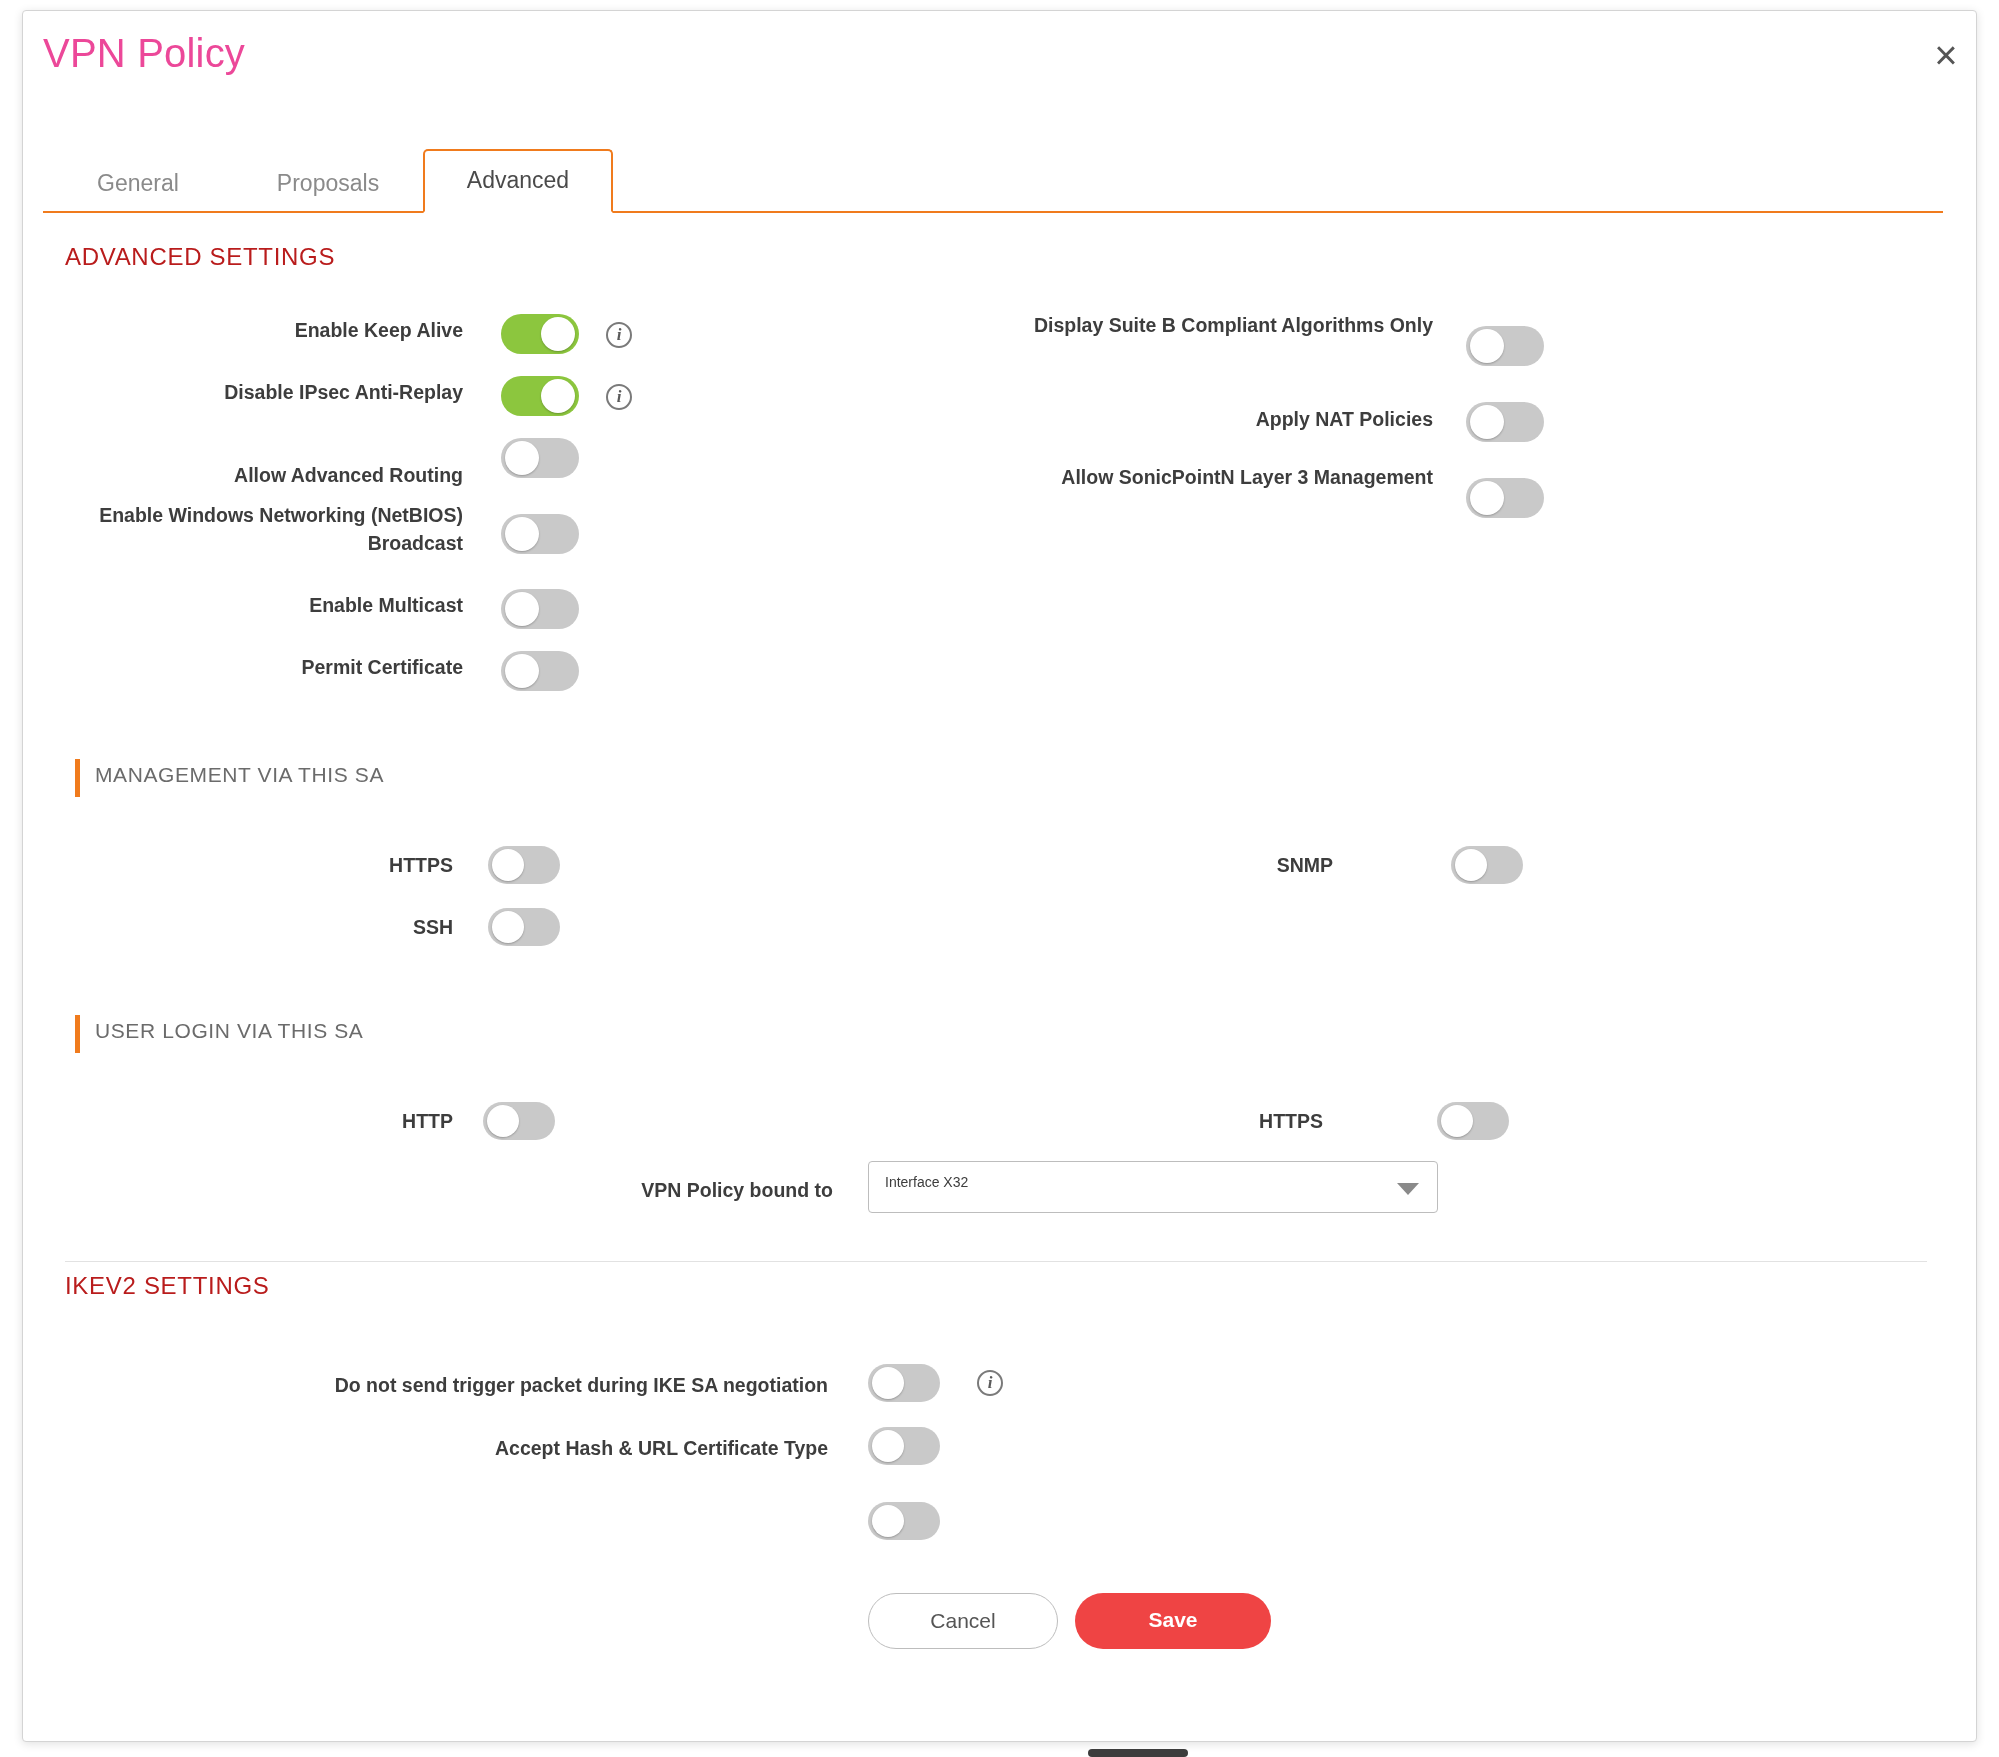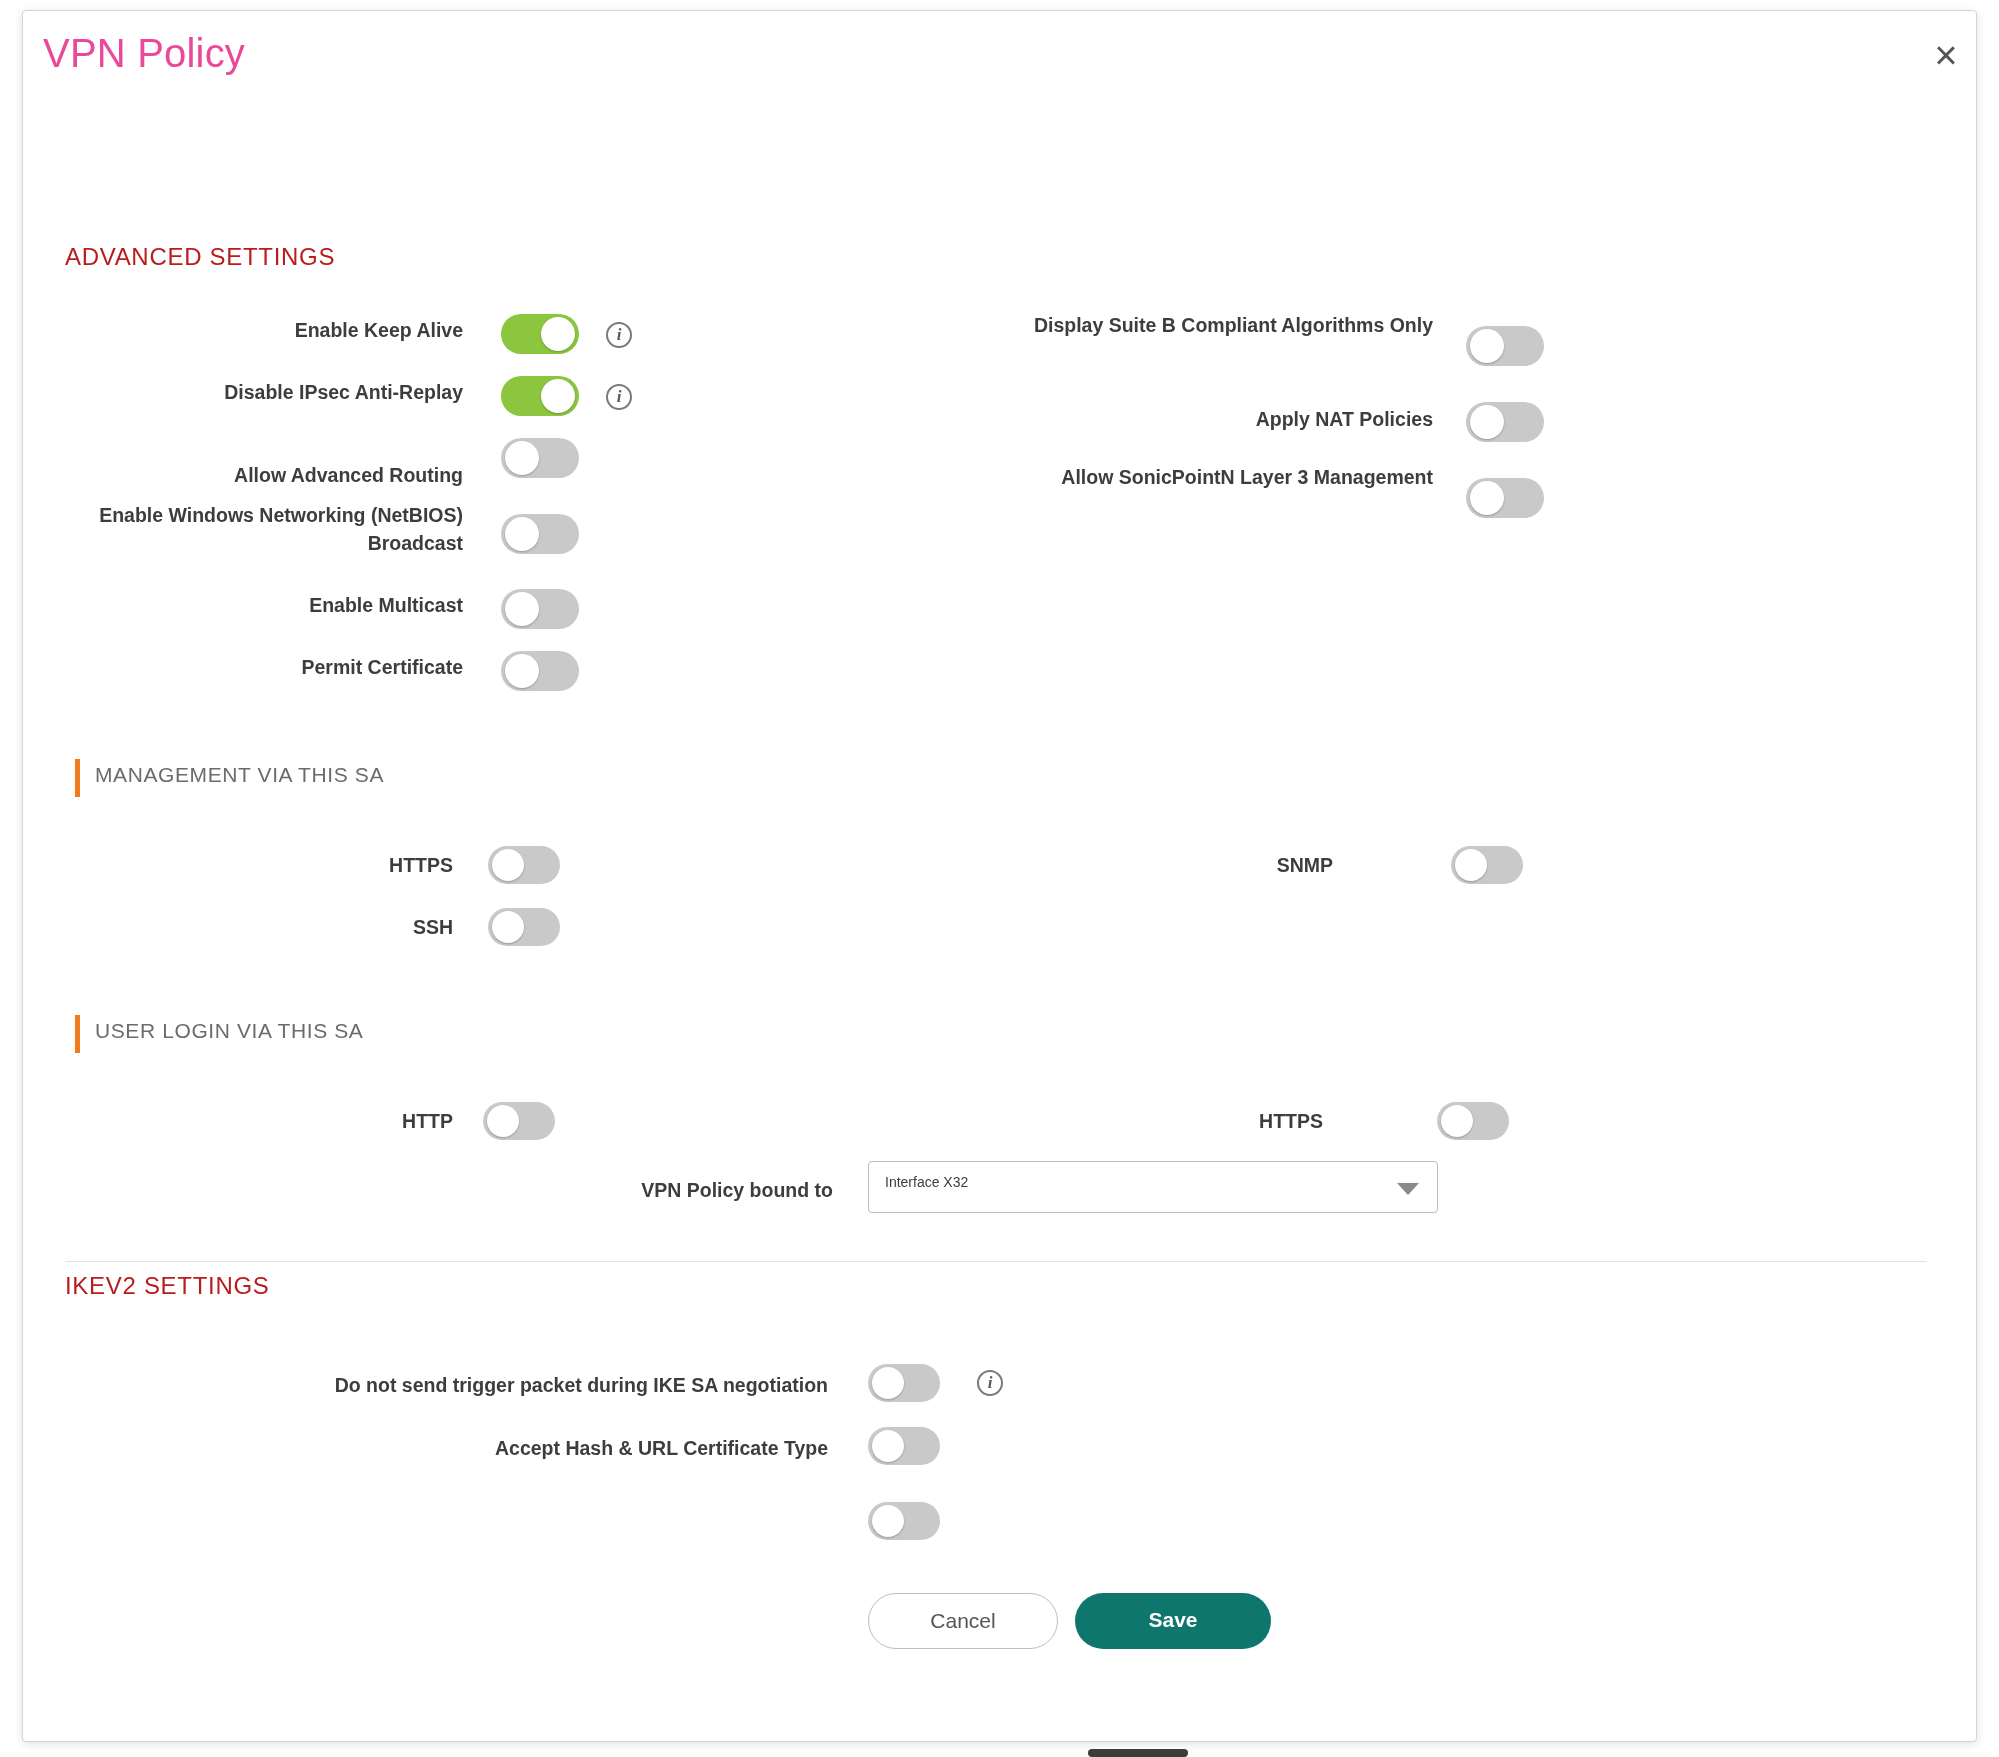--- a/index.html
+++ b/index.html
@@ -167,21 +167,21 @@
     line-height: 54px;
   }
   .btn-cancel {
     width: 190px;
     border: 1px solid #bdbdbd;
     background: #fff;
     color: #555;
   }
   .btn-save {
     width: 196px;
-    background: #0f766e;
+    background: #ef4444;
     color: #fff;
     border: none;
     font-weight: bold;
   }
   .scrollbar {
     position: absolute;
     left: 1088px; bottom: 0px;
     width: 100px; height: 8px;
     background: #3c3c3c;
     border-radius: 4px;
@@ -189,20 +189,25 @@
 </style>
 </head>
 <body>
 
 <div class="dialog">
 
   <div class="close-btn">×</div>
 
   <div class="title">VPN Policy</div>
 
+  <div class="tabs">
+    <div class="tab">General</div>
+    <div class="tab">Proposals</div>
+    <div class="tab active">Advanced</div>
+  </div>
 
   <div class="section-head" style="left:42px; top:232px;">ADVANCED SETTINGS</div>
 
   <div class="row-label" style="left:60px; top:305px; width:380px;">Enable Keep Alive</div>
   <div class="toggle on" style="left:478px; top:303px;">
       <div class="knob"></div>
     </div>
   <div class="info-icon" style="left:583px; top:311px;">i</div>
 
   <div class="row-label" style="left:60px; top:367px; width:380px;">Disable IPsec Anti-Replay</div>

